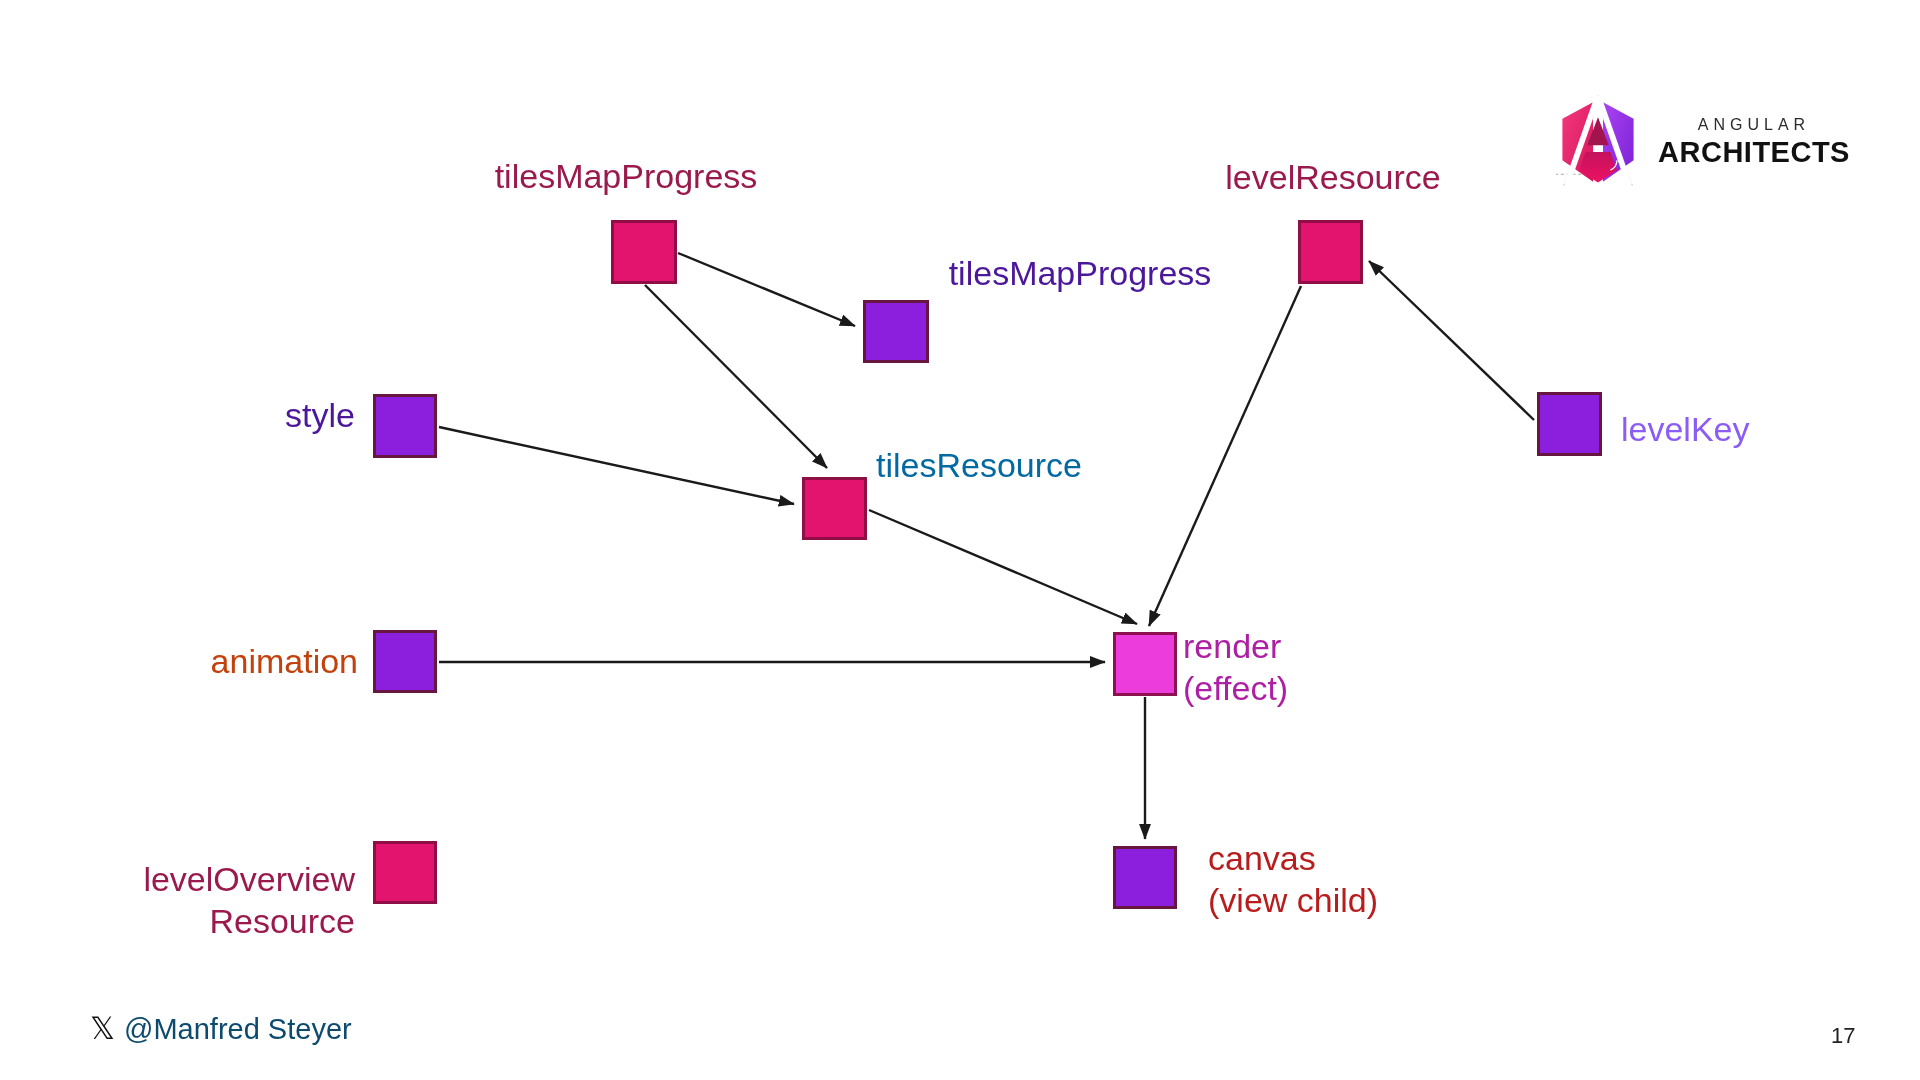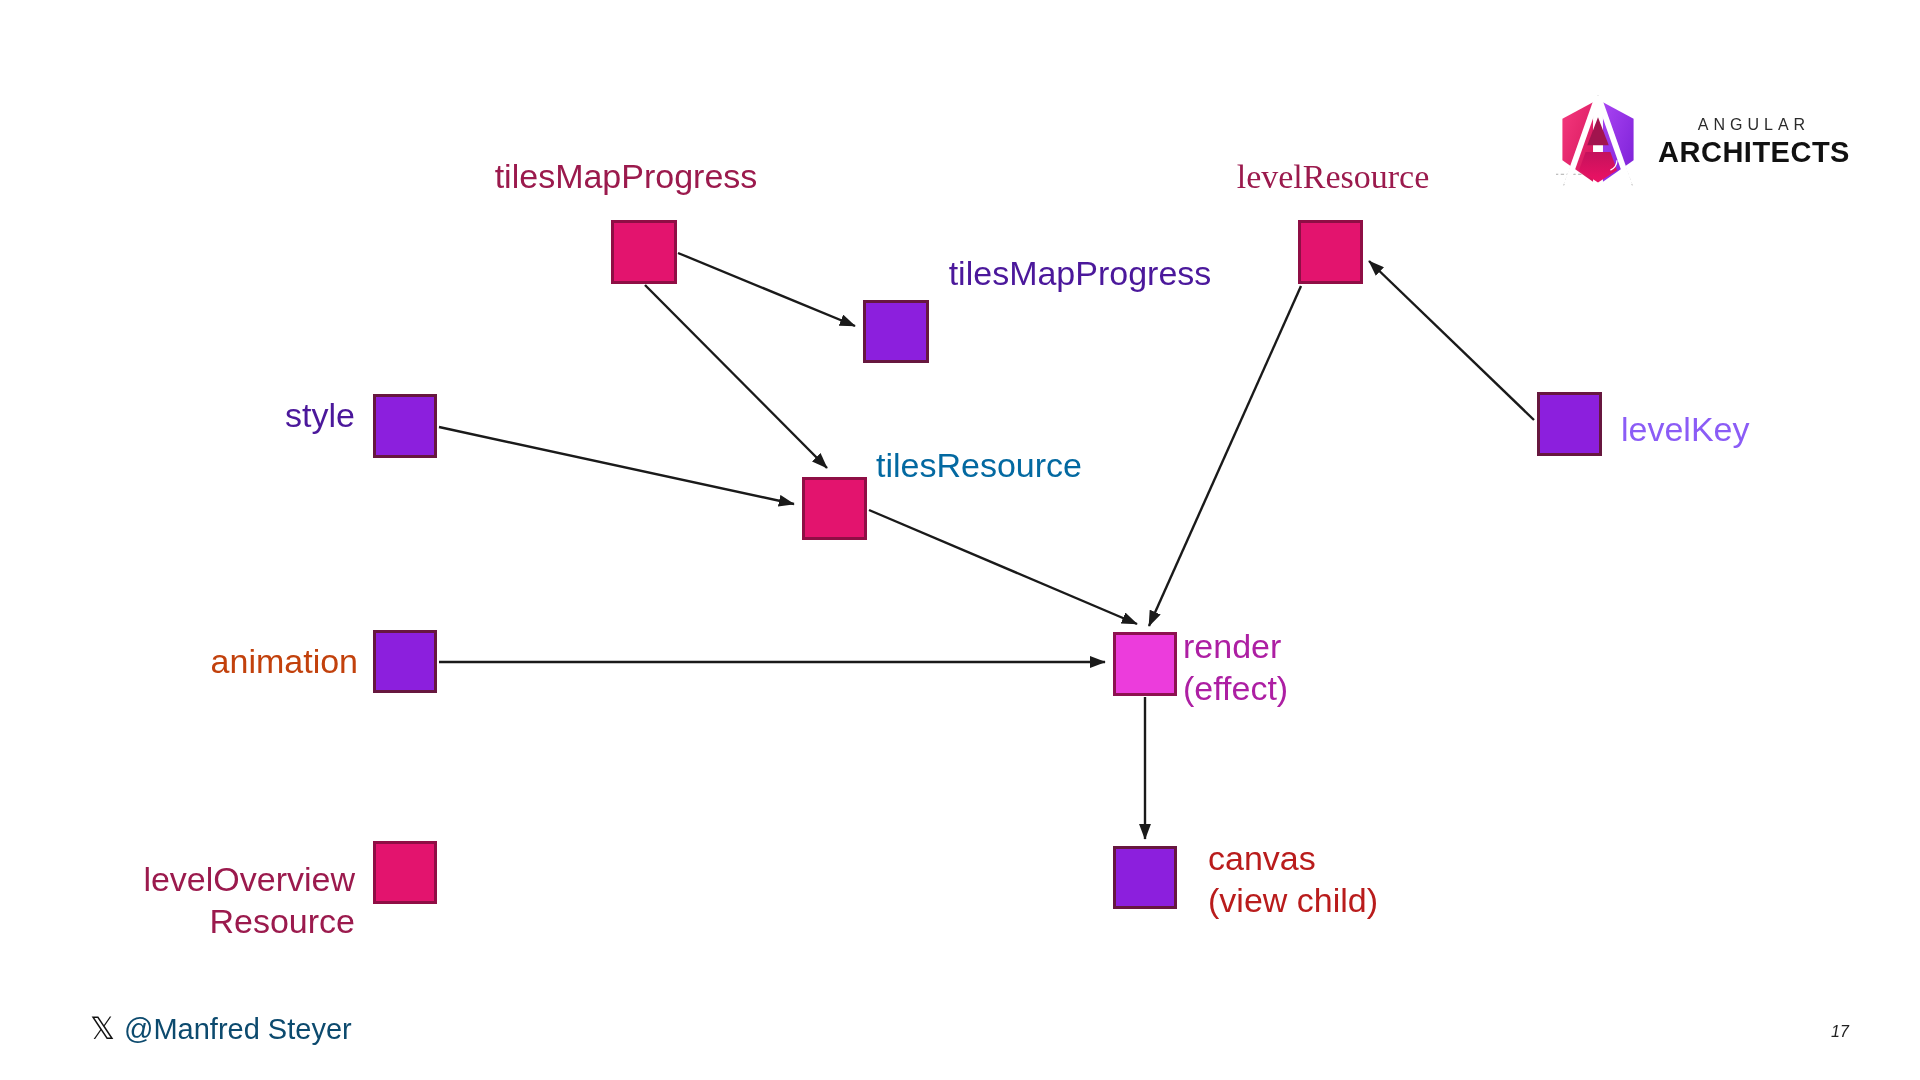--- a/index.html
+++ b/index.html
@@ -54,21 +54,21 @@
 
   
   .footer-left {
     position: absolute; left: 90px; top: 1012px;
     display: flex; align-items: center; color: #111;
   }
   .x-icon { font-size: 31px; line-height: 34px; margin-right: 9px; color: #111; }
   .handle { font-size: 29px; color: #0c4a6e; }
   .page-number {
     position: absolute; left: 1831px; top: 1023px;
-    font-size: 16px; color: #222; font-style: italic;
+    font-size: 22px; color: #222;
   }
 </style>
 </head>
 <body>
 
 <div class="slide">
 
   <svg id="edges-svg">
     <defs>
       <marker id="arrow" viewBox="0 0 10 7.5" refX="9.5" refY="3.75" markerWidth="16" markerHeight="12" orient="auto-start-reverse" markerUnits="userSpaceOnUse">
@@ -84,21 +84,21 @@
       <line x1="439" y1="662" x2="1105" y2="662" marker-end="url(#arrow)"></line>
       <line x1="1145" y1="697" x2="1145" y2="839" marker-end="url(#arrow)"></line>
     </svg>
 
   <div id="diagram-layer">
       <div class="node" style="left: 611px; top: 220px; width: 66px; height: 64px; background: rgb(227, 20, 110); border-color: rgb(143, 14, 69);"></div>
       <div class="node-label align-center" style="left: 626px; top: 176px; color: rgb(155, 26, 77);">tilesMapProgress</div>
       <div class="node" style="left: 863px; top: 300px; width: 66px; height: 63px; background: rgb(140, 31, 221); border-color: rgb(103, 23, 63);"></div>
       <div class="node-label align-center" style="left: 1080px; top: 273px; color: rgb(75, 24, 155);">tilesMapProgress</div>
       <div class="node" style="left: 1298px; top: 220px; width: 65px; height: 64px; background: rgb(227, 20, 110); border-color: rgb(143, 14, 69);"></div>
-      <div class="node-label align-center" style="left: 1333px; top: 177px; color: rgb(155, 26, 77); font-family: Liberation Serif, serif;">levelResource</div>
+      <div class="node-label align-center" style="left: 1333px; top: 177px; color: rgb(155, 26, 77);">levelResource</div>
       <div class="node" style="left: 373px; top: 394px; width: 64px; height: 64px; background: rgb(140, 31, 221); border-color: rgb(103, 23, 63);"></div>
       <div class="node-label align-right" style="left: 355px; top: 415px; color: rgb(75, 24, 155);">style</div>
       <div class="node" style="left: 802px; top: 477px; width: 65px; height: 63px; background: rgb(227, 20, 110); border-color: rgb(143, 14, 69);"></div>
       <div class="node-label align-left" style="left: 876px; top: 465px; color: #0369a1;">tilesResource</div>
       <div class="node" style="left: 1537px; top: 392px; width: 65px; height: 64px; background: rgb(140, 31, 221); border-color: rgb(103, 23, 63);"></div>
       <div class="node-label align-left" style="left: 1621px; top: 429px; color: #8b5cf6;">levelKey</div>
       <div class="node" style="left: 373px; top: 630px; width: 64px; height: 63px; background: rgb(140, 31, 221); border-color: rgb(103, 23, 63);"></div>
       <div class="node-label align-right" style="left: 358px; top: 661px; color: #c2410c;">animation</div>
       <div class="node" style="left: 1113px; top: 632px; width: 64px; height: 64px; background: rgb(236, 60, 220); border-color: rgb(141, 17, 80);"></div>
       <div class="node-label align-left" style="left: 1183px; top: 667px; color: rgb(173, 31, 163);">render

